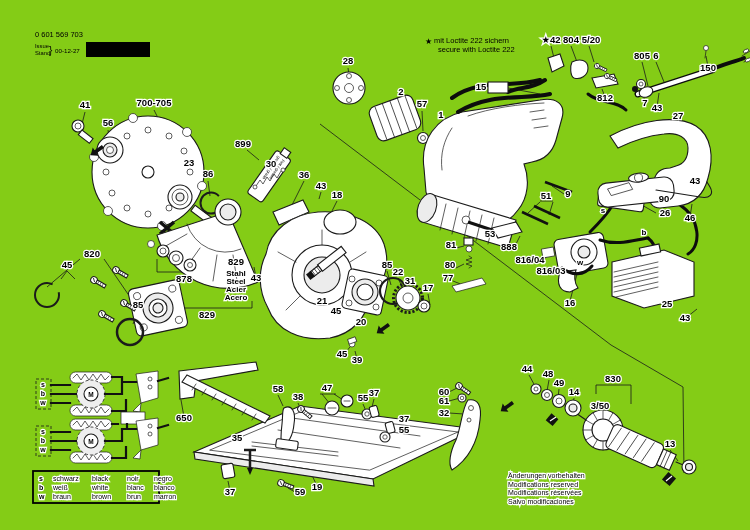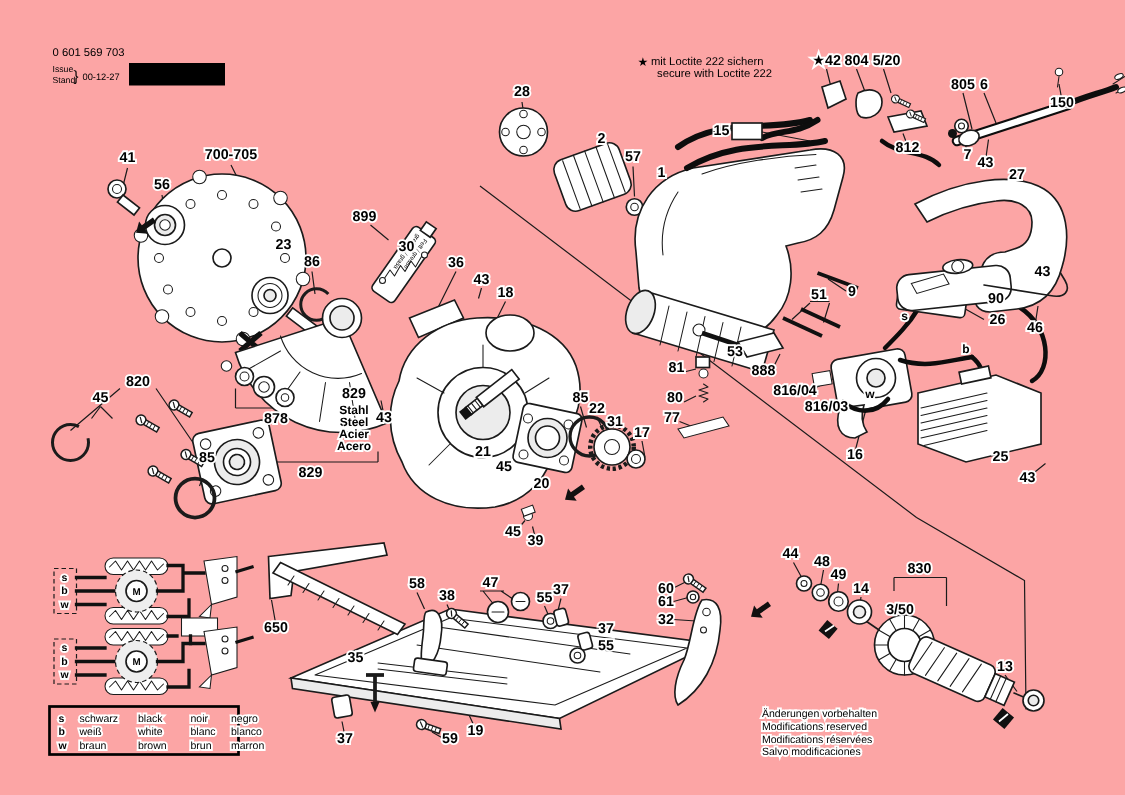--- a/index.html
+++ b/index.html
@@ -1,16 +1,16 @@
 <!DOCTYPE html>
 <html><head>
 <meta charset="utf-8">
 <style>
   html,body{margin:0;padding:0;background:#fff;}
-  .stage{position:relative;width:750px;height:530px;background:#fca5a5;overflow:hidden;}
+  .stage{position:relative;width:750px;height:530px;background:#84cc16;overflow:hidden;}
   svg{position:absolute;left:0;top:0;}
   text{font-family:"Liberation Sans","DejaVu Sans",sans-serif;fill:#000;}
   .ln{fill:none;stroke:#1b1b1b;stroke-width:1.1;stroke-linecap:round;stroke-linejoin:round;}
   .t{stroke-width:.7;}
   .fw{fill:#fff;stroke:#1b1b1b;stroke-width:1.1;}
   .fwt{fill:#fff;stroke:#1b1b1b;stroke-width:.7;}
   .fg{fill:#ececec;stroke:#1b1b1b;stroke-width:1.1;}
   .ldr{fill:none;stroke:#1b1b1b;stroke-width:.8;}
   .cord{fill:none;stroke:#0d0d0d;stroke-width:4;stroke-linecap:round;}
   .cord3{fill:none;stroke:#0d0d0d;stroke-width:3;stroke-linecap:round;}

